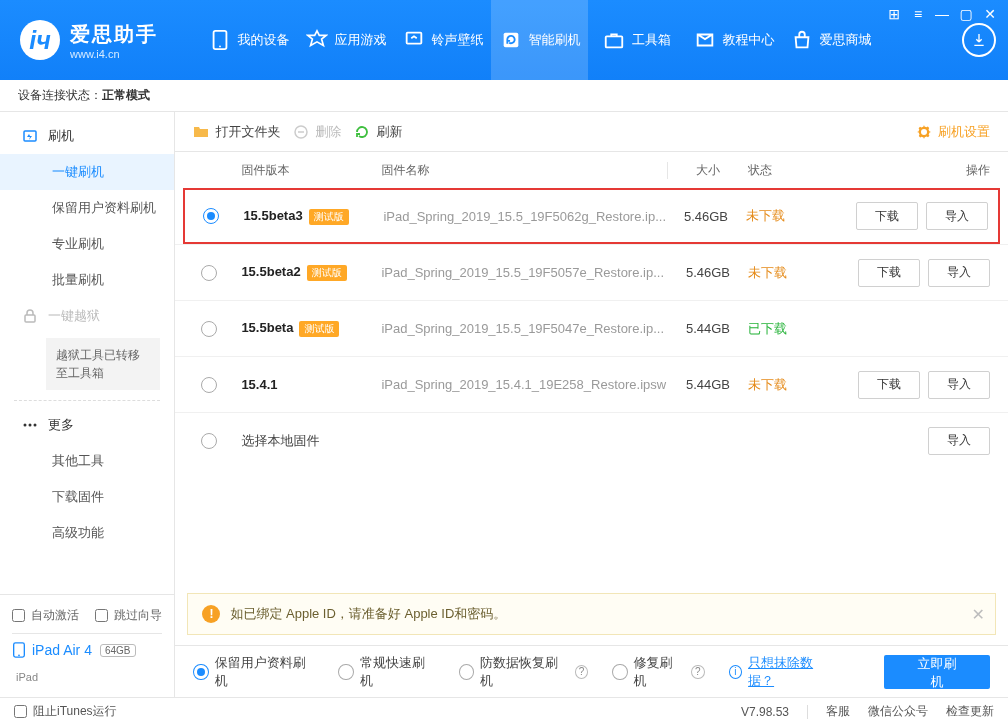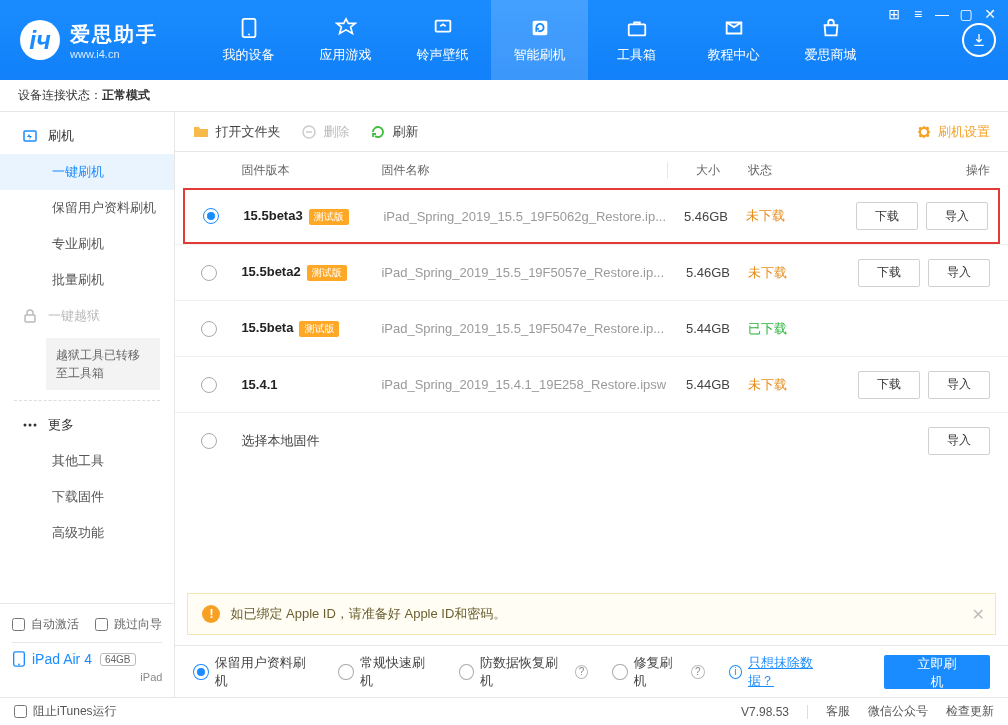--- a/index.html
+++ b/index.html
@@ -7,21 +7,21 @@
 
 
 .header { height:80px; background:linear-gradient(180deg,#1b8cff 0%,#1180f9 100%); display:flex; align-items:center; padding:0 12px 0 20px; position:relative; }
 .win-ctrls { position:absolute; top:6px; right:10px; display:flex; gap:8px; color:#fff; font-size:14px; }
 .win-ctrls span { width:16px; height:16px; display:flex; align-items:center; justify-content:center; cursor:pointer; }
 .logo-box { display:flex; align-items:center; gap:10px; width:180px; }
 .logo-ic { width:40px; height:40px; border-radius:50%; background:#fff; display:flex; align-items:center; justify-content:center; color:#1b8cff; font-size:25px; font-weight:bold; font-style:italic; }
 .logo-txt .t1 { color:#fff; font-size:20px; font-weight:bold; letter-spacing:2px; }
 .logo-txt .t2 { color:#d6ebff; font-size:11px; }
 .nav-tabs { display:flex; flex:1; height:100%; }
-.nav-tab { flex:0 0 97px; display:flex; flex-direction:column; align-items:center; justify-content:center; color:#fff; font-size:13px; gap:6px; cursor:pointer; }
+.nav-tab { flex:0 0 97px; display:flex; flex-direction:row; align-items:center; justify-content:center; color:#fff; font-size:13px; gap:6px; cursor:pointer; }
 .nav-tab.active { background:rgba(255,255,255,0.18); }
 .nav-ic { width:24px; height:24px; display:flex; align-items:center; justify-content:center; }
 .nav-ic svg { width:22px; height:22px; fill:#fff; }
 .dl-circle { width:34px; height:34px; border:2px solid #fff; border-radius:50%; display:flex; align-items:center; justify-content:center; color:#fff; margin-left:10px; cursor:pointer; }
 .dl-circle svg { width:16px; height:16px; fill:#fff; }
 
 
 .statusbar { height:32px; font-size:12px; color:#333; display:flex; align-items:center; padding-left:18px; border-bottom:1px solid #e6e6e6; }
 .statusbar b { font-weight:bold; }
 
@@ -41,25 +41,25 @@
 
 .sb-bottom { border-top:1px solid #e6e6e6; padding:6px 12px 4px; }
 .sb-checks { display:flex; align-items:center; gap:16px; font-size:12px; color:#666; height:28px; }
 .chk { display:inline-flex; align-items:center; gap:6px; }
 .chk input { width:13px; height:13px; }
 .device { border-top:1px solid #e6e6e6; margin-top:4px; padding:8px 0 10px; }
 .dev-row1 { display:flex; align-items:center; gap:6px; color:#1b8cff; font-size:14px; font-weight:500; }
 .dev-ic { width:14px; height:16px; }
 .dev-ic svg { width:14px; height:16px; fill:#1b8cff; }
 .dev-cap { display:inline-block; border:1px solid #bbb; border-radius:3px; font-size:10px; color:#666; padding:0 4px; margin-left:2px; }
-.dev-sub { font-size:11px; color:#888; margin-top:4px; margin-left:4px;text-align:right; }
+.dev-sub { font-size:11px; color:#888; margin-top:13px; margin-left:4px; }
 
 
 .content { flex:1; display:flex; flex-direction:column; }
-.toolbar { height:40px; display:flex; align-items:center; padding:0 18px; border-bottom:1px solid #e6e6e6; gap:21px; font-size:13px; color:#444; }
+.toolbar { height:40px; display:flex; align-items:center; padding:0 18px; border-bottom:1px solid #e6e6e6; gap:13px; font-size:13px; color:#444; }
 .tool-btn { display:flex; align-items:center; gap:6px; cursor:pointer; }
 .tool-btn.dis { color:#bbb; cursor:default; }
 .tool-ic { width:16px; height:16px; display:flex; align-items:center; justify-content:center; }
 .toolbar .spacer { flex:1; }
 .tool-set { color:#f7a124; display:flex; align-items:center; gap:6px; cursor:pointer; }
 .tool-set .gear svg { fill:#f7a124; }
 
 
 .thead { display:flex; align-items:center; height:36px; padding:0 18px 0 26px; font-size:12px; color:#666; }
 .col-radio { width:40px; }

